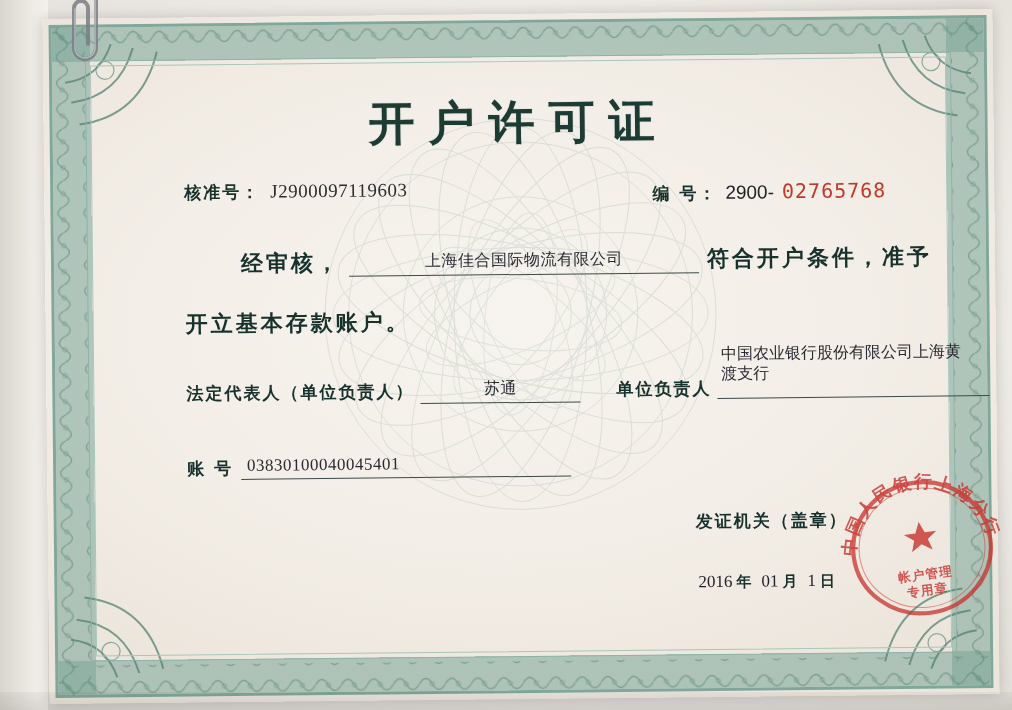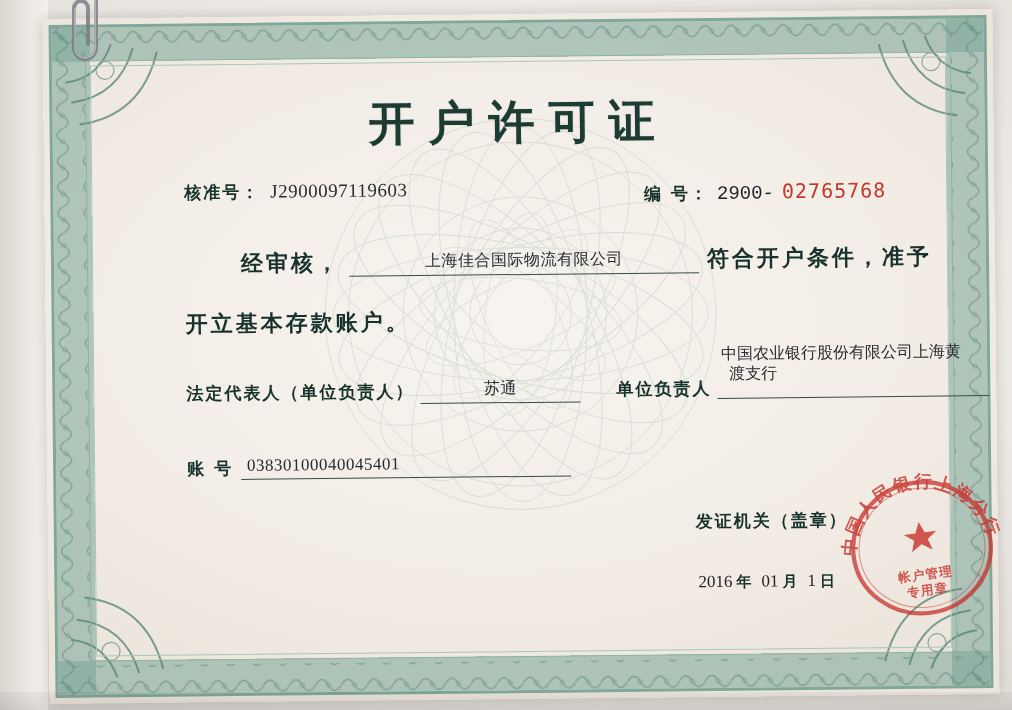--- a/index.html
+++ b/index.html
@@ -135,21 +135,21 @@
   }
   .serial .pre {
     font-family: "DejaVu Serif", "Liberation Serif", serif;
     font-weight: bold;
     font-size: 17px;
     letter-spacing: 2px;
     color: #17312c;
     margin-left: 24px;
   }
   .serial .num-black {
-    font-family: Liberation Mono, monospace;
+    font-family: Liberation Sans, sans-serif;
     font-size: 19px;
     color: #22222a;
   }
   .serial .num-red {
     font-family: "DejaVu Sans Mono", monospace;
     font-size: 20px;
     letter-spacing: 1px;
     color: #c0392b;
   }
 
@@ -351,21 +351,21 @@
         <span class="lbl lbl-sm">法定代表人（单位负责人）</span>
         <span class="fill-line" style="width:160px;margin-left:6px;">
           <span>苏通</span>
         </span>
       </div>
 
       <div class="row bank">
         <span class="lbl lbl-sm">单位负责人</span>
         <span style="position:relative;display:inline-block;width:272px;margin-left:6px;border-bottom:1.4px solid #3b4a48;">
           <span style="position:absolute;left:4px;top:-36px;font-family:'Liberation Serif',serif;font-size:16px;color:#2a2a33;white-space:nowrap;">中国农业银行股份有限公司上海黄</span>
-          <span style="position:absolute;left:12px;top:-16px;font-family:'Liberation Serif',serif;font-size:16px;color:#2a2a33;white-space:nowrap;">渡支行</span>
+          <span style="position:absolute;left:4px;top:-16px;font-family:'Liberation Serif',serif;font-size:16px;color:#2a2a33;white-space:nowrap;">渡支行</span>
           <span style="visibility:hidden;">.</span>
         </span>
       </div>
 
       <div class="row acct">
         <span class="lbl lbl-sm">账 号</span>
         <span class="fill-line" style="width:330px;margin-left:8px;text-align:left;">
           <span style="padding-left:6px;font-size:17px;">03830100040045401</span>
         </span>
       </div>

